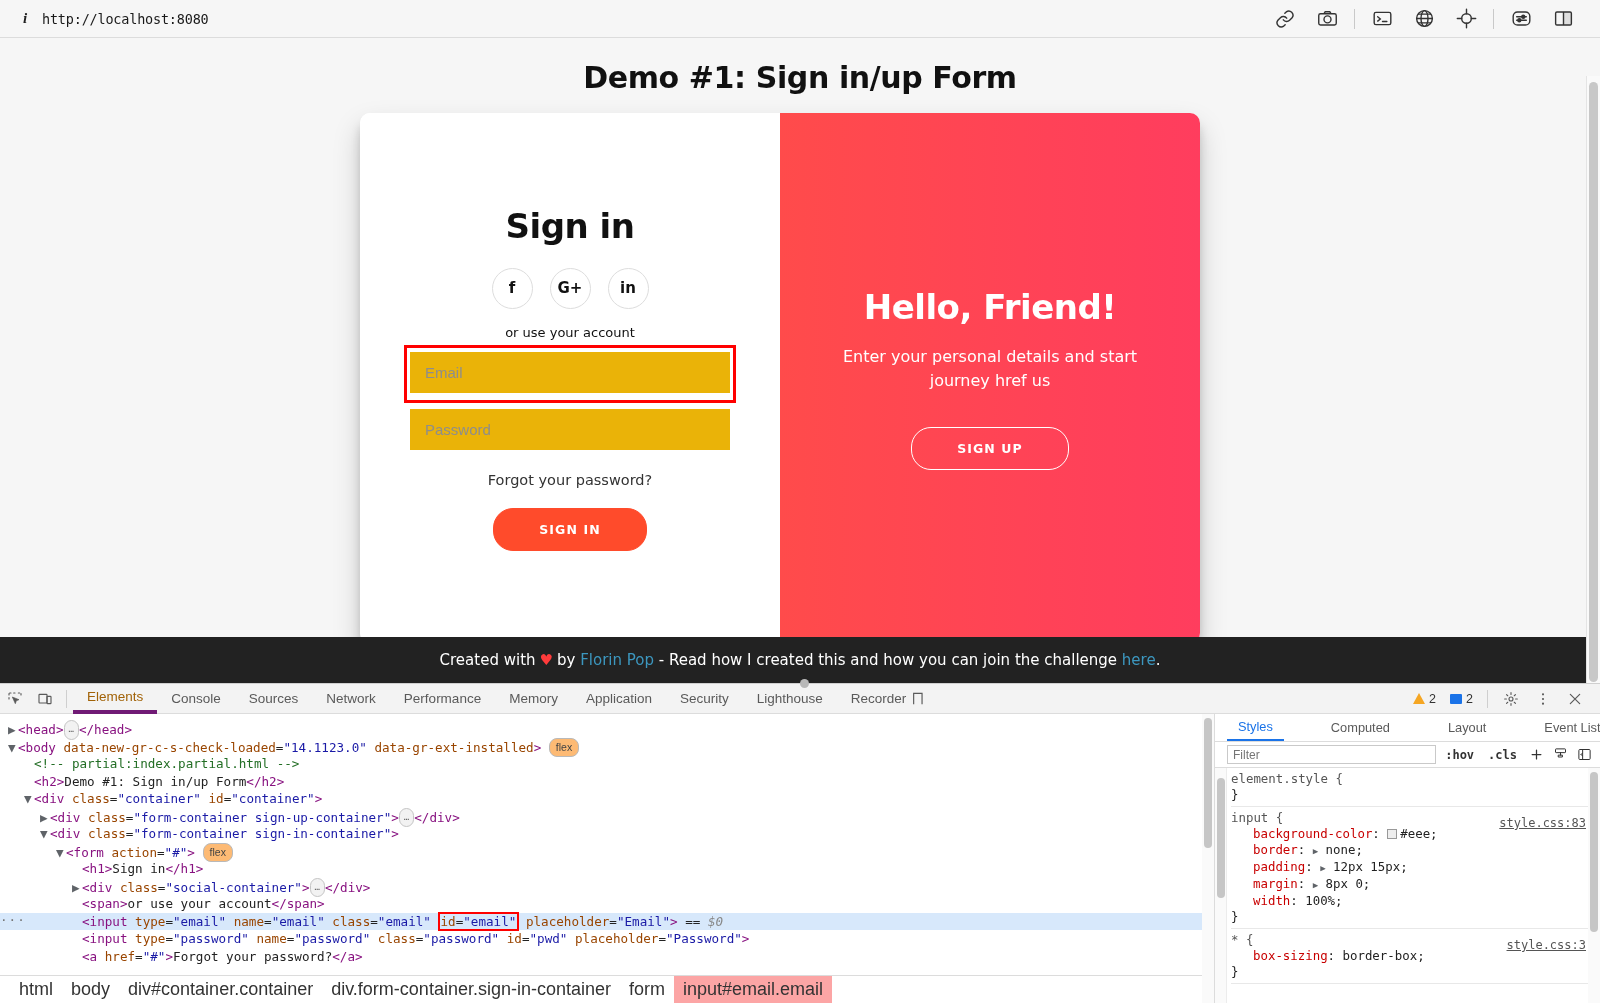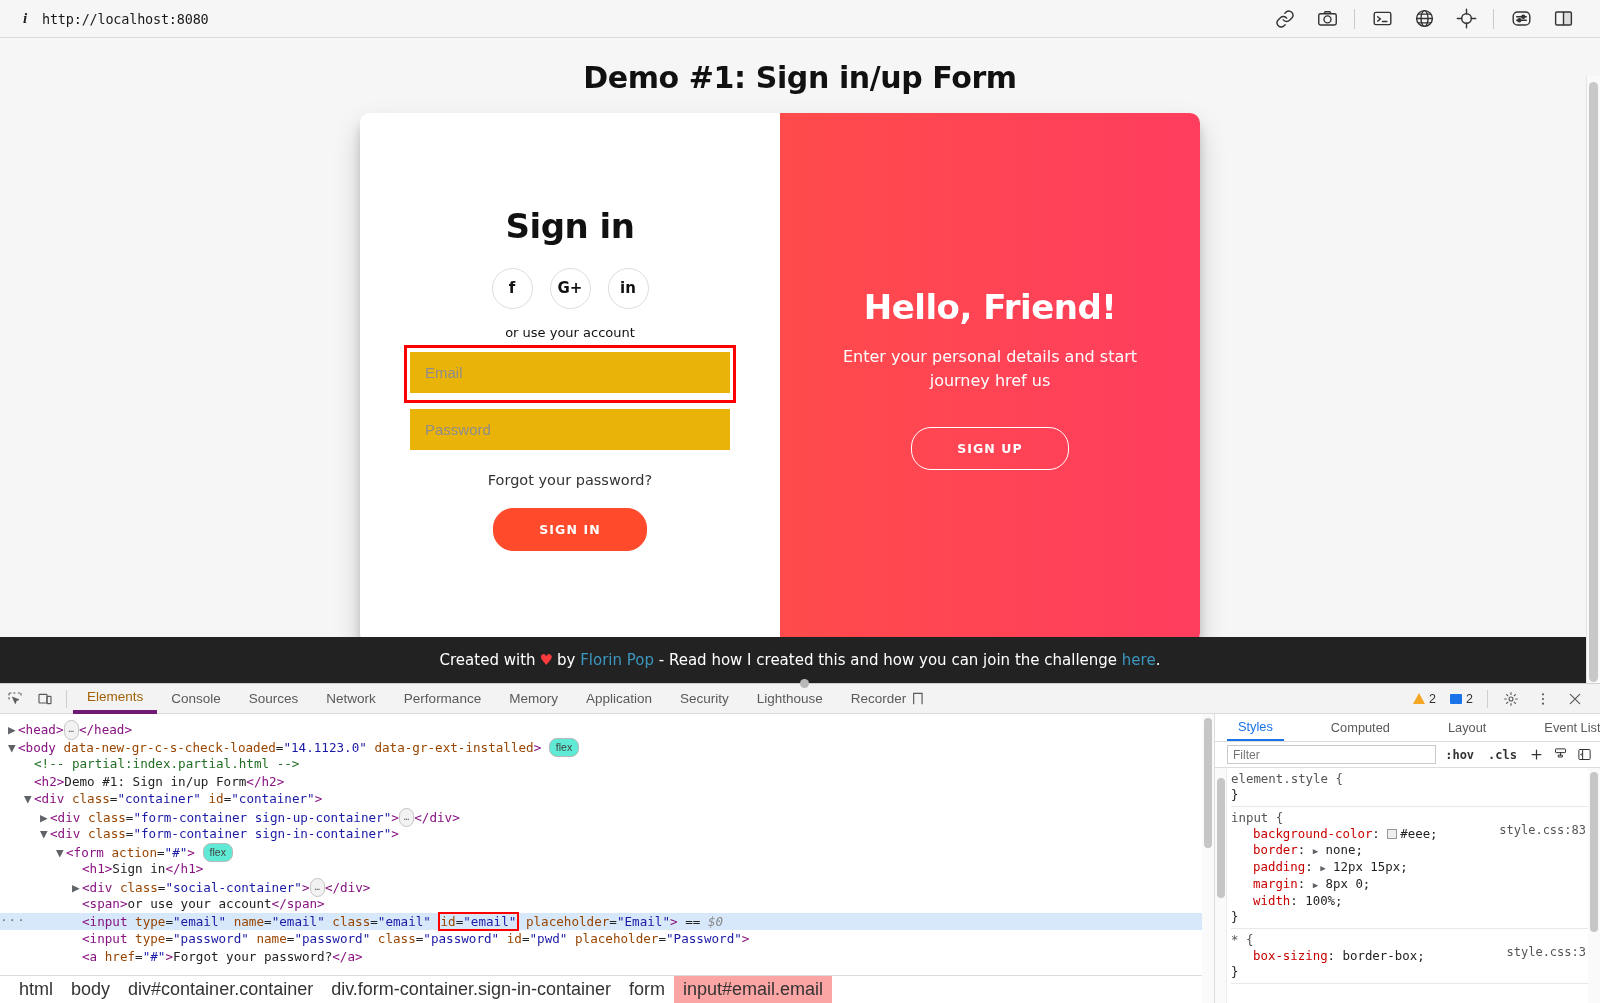--- a/index.html
+++ b/index.html
@@ -192,21 +192,21 @@
     content:"\00b7\00b7\00b7"; position:absolute; left:0; top:-2px; color:#777; letter-spacing:1px;
   }
   .tri{ display:inline-block; width:10px; color:#5f6368; }
   .tag{ color:#881280; }
   .attr{ color:#994500; }
   .val{ color:#1a1aa6; }
   .txt{ color:#222; }
   .comment{ color:#236e25; }
   .badge-flex{
     display:inline-block; border:1px solid #b9b9b9; border-radius:8px;
-    font-size:10.5px; padding:0px 6px; color:#444; background:#5eead4;
+    font-size:10.5px; padding:0px 6px; color:#444; background:#fdba74;
     font-family:"Liberation Sans", sans-serif; vertical-align:1px;
   }
   .ellipsis-dots{
     display:inline-block; border:1px solid #c4c4c4; border-radius:8px;
     font-size:9px; padding:0 4px; color:#666; background:#f2f2f2; vertical-align:2px;
   }
   .red-box{ border:2px solid #ff0000; padding:0 1px; margin:0 -1px; }
   .sel-marker{ color:#888; font-style:italic; }
 
   #dom-scrollbar{
@@ -252,21 +252,21 @@
     padding:0 5px; cursor:pointer; font-weight:700;
   }
   .tb-icon{ width:20px; height:20px; display:flex; align-items:center; justify-content:center; cursor:pointer;}
 
   #styles-content{
     flex:1; overflow:hidden; font-family:"DejaVu Sans Mono", monospace;
     font-size:12.4px; line-height:16px; color:#222; padding-left:12px; position:relative;
   }
   .rule{ padding:3px 0 3px 0; border-bottom:1px solid #e8e8e8; position:relative; }
   .rule .src{
-    position:absolute; right:14px; top:15px; color:#555; font-size:12px; cursor:pointer;
+    position:absolute; right:14px; top:8px; color:#555; text-decoration:underline; font-size:12px; cursor:pointer;
   }
   .sel-name{ color:#555; }
   .prop{ color:#c80000; padding-left:22px; display:inline-block;}
   .pval{ color:#222; }
   .swatch{
     display:inline-block; width:10px; height:10px; border:1px solid #999;
     background:#eee; vertical-align:-1px; margin-right:3px;
   }
   .exp-tri{ color:#5f6368; font-size:9px; }
   #styles-scrollbar{

